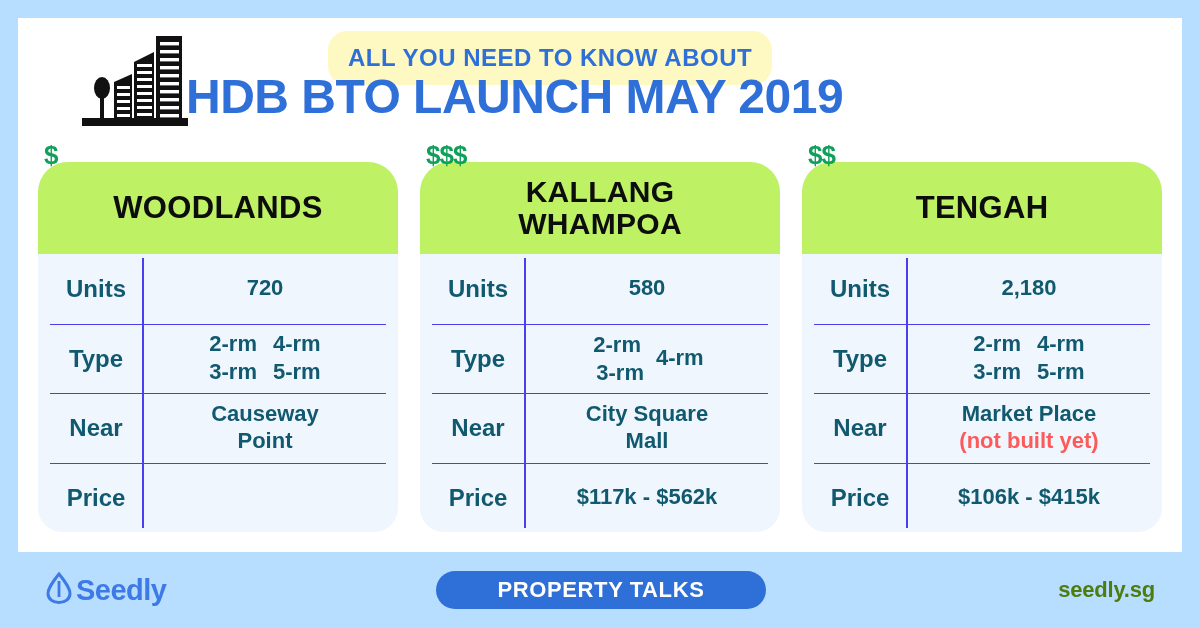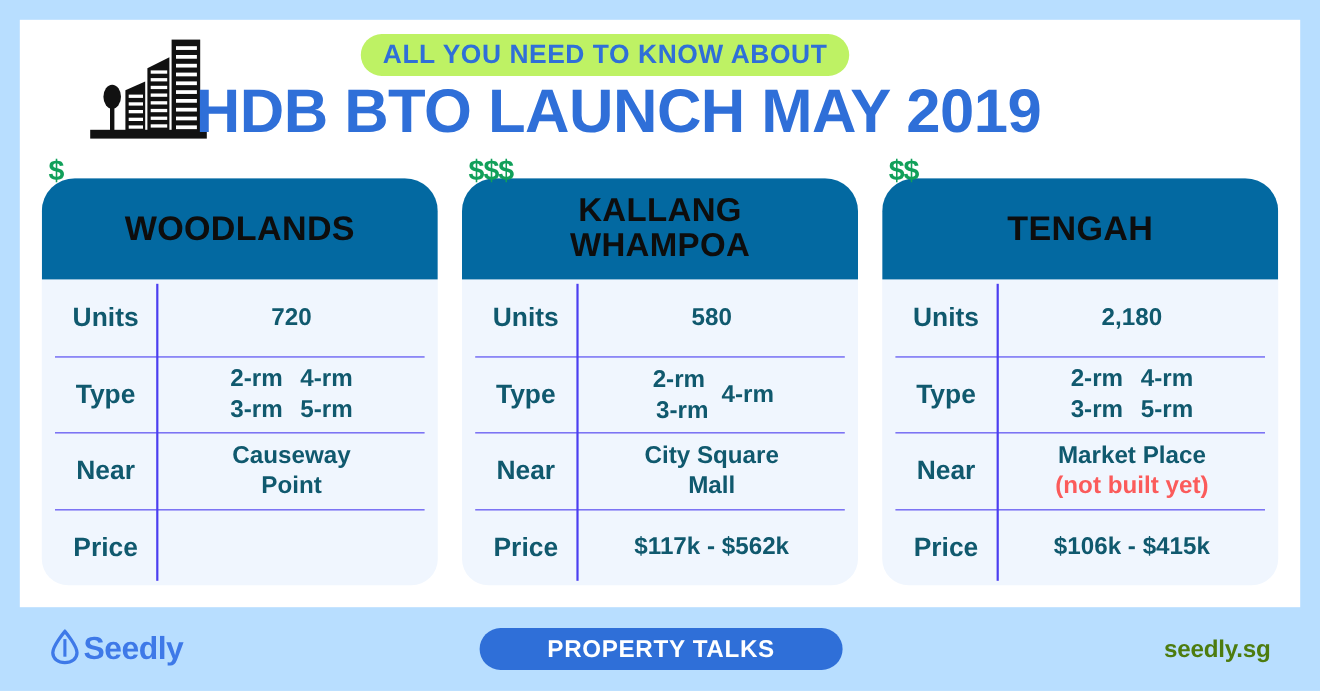--- a/index.html
+++ b/index.html
@@ -43,39 +43,39 @@
     left: 62px;
     top: 12px;
     width: 110px;
     height: 100px;
   }
   .banner {
     position: absolute;
     left: 310px;
     top: 13px;
     height: 38px;
-    padding: 0 20px;
-    background: #bef264;
+    padding: 8px 20px;
+    background: #fef9c3;
     border-radius: 19px;
     display: flex;
     align-items: center;
     justify-content: center;
   }
   .banner-text {
     font-size: 24px;
     font-weight: bold;
     color: #2f6fd8;
     letter-spacing: 0.5px;
     white-space: nowrap;
   }
   .main-title {
     position: absolute;
-    left: 160px;
+    left: 168px;
     top: 54px;
-    font-size: 56px;
+    font-size: 48px;
     font-weight: bold;
     color: #2f6fd8;
     letter-spacing: -0.5px;
     white-space: nowrap;
     line-height: 1.05;
   }
 
   
   .cards {
     position: absolute;
@@ -108,21 +108,21 @@
   .card-inner {
     margin-top: 14px;
     background: #f0f6fe;
     border-radius: 30px 30px 24px 24px;
     overflow: hidden;
     display: flex;
     flex-direction: column;
     height: 370px;
   }
   .card-head {
-    background: #0369a1;
+    background: #bef264;
     height: 92px;
     display: flex;
     align-items: center;
     justify-content: center;
     text-align: center;
     padding: 0 10px;
     box-sizing: border-box;
   }
   .card-title {
     font-size: 31px;

